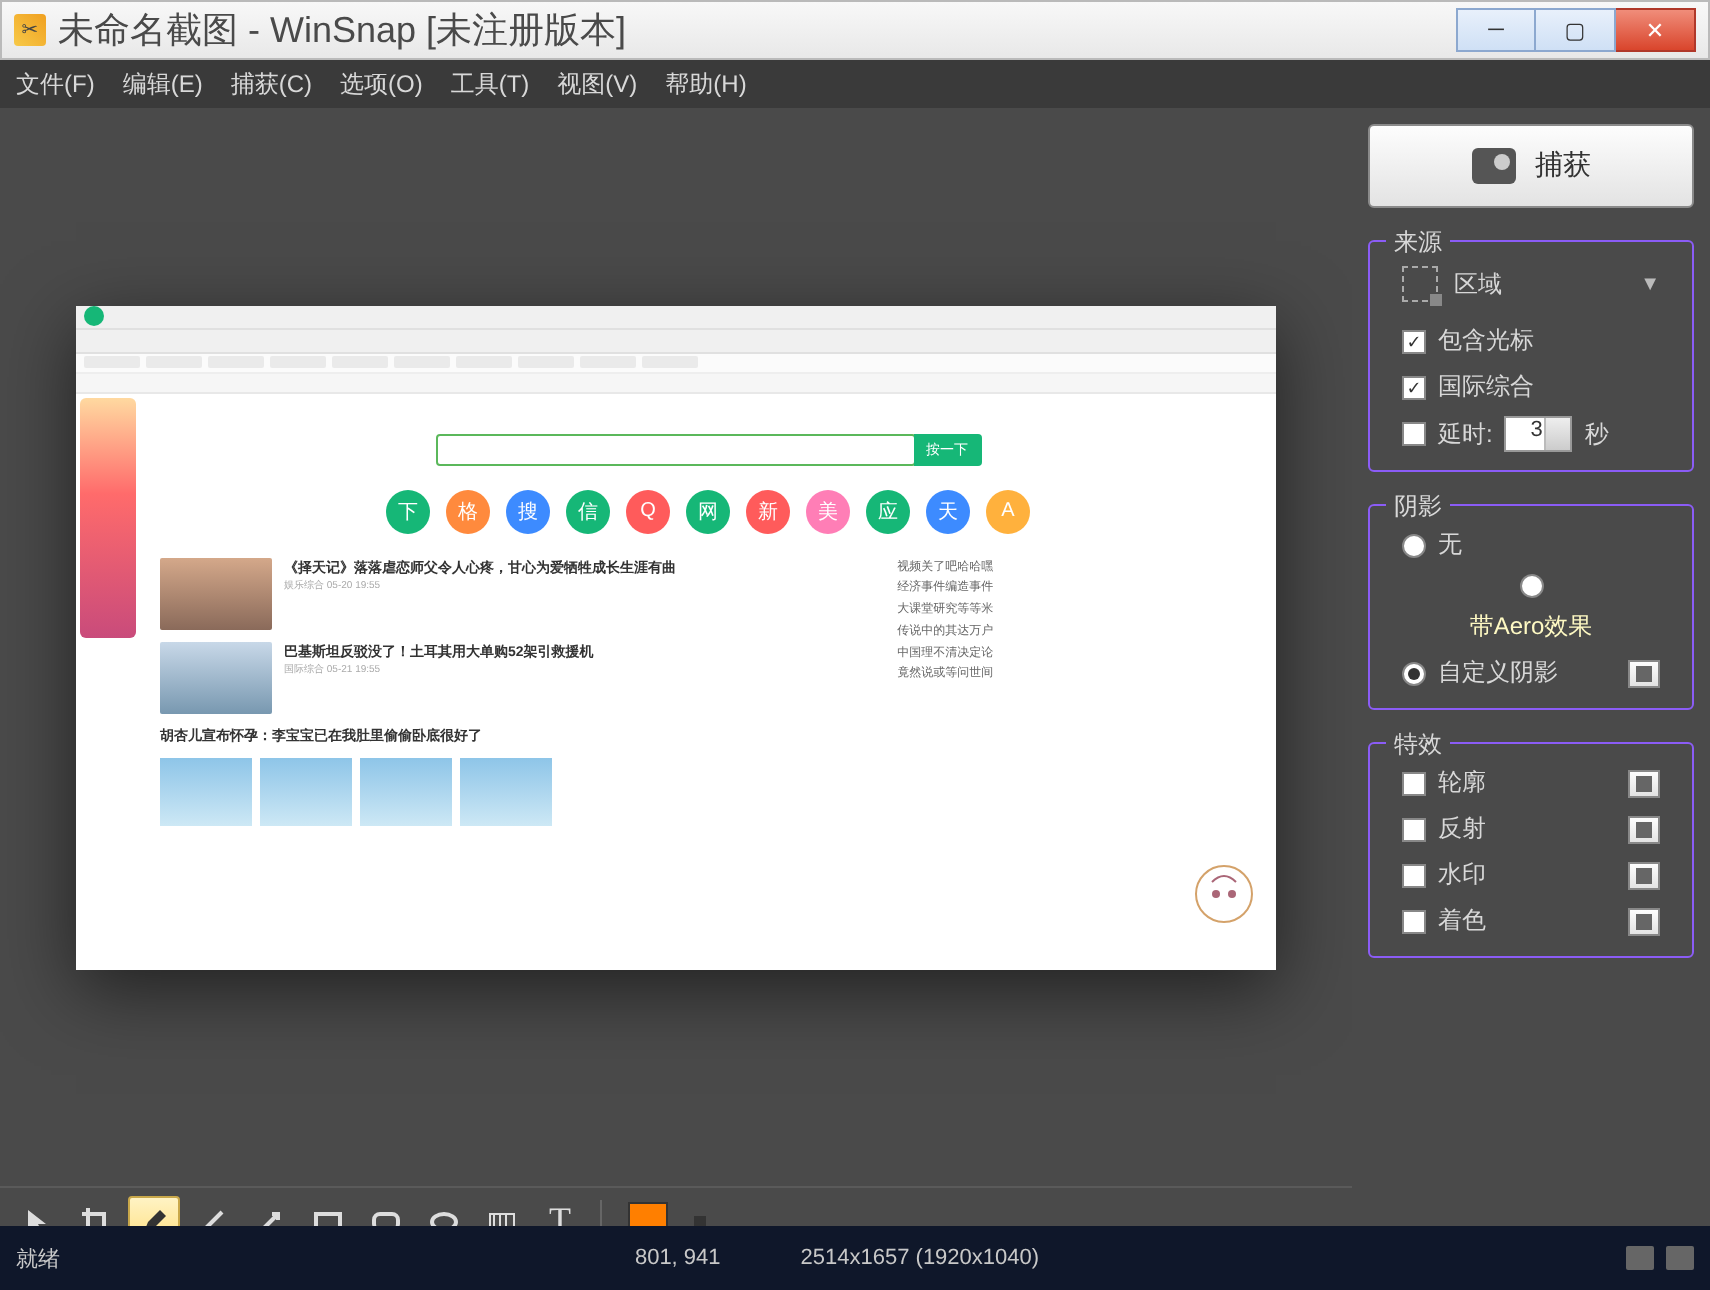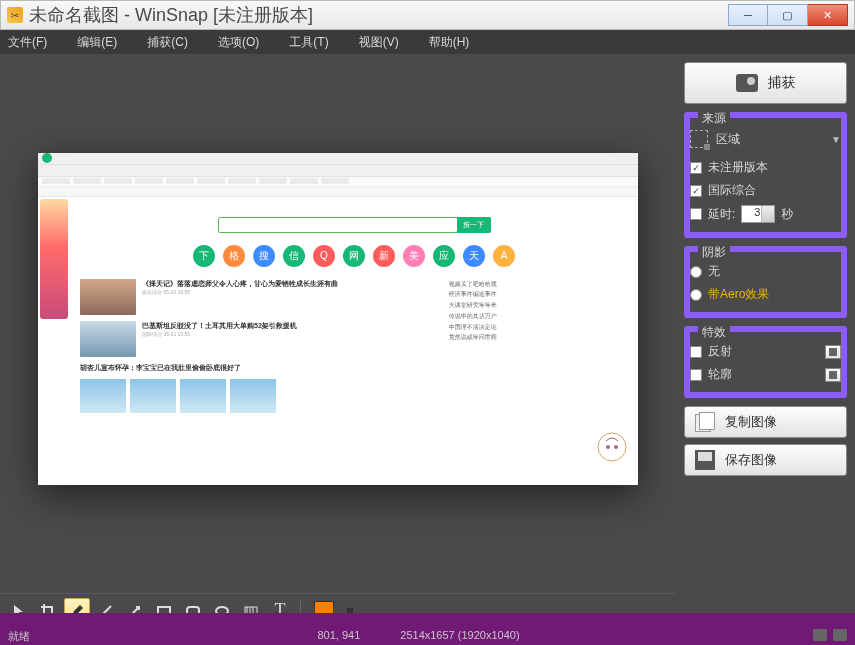--- a/index.html
+++ b/index.html
@@ -9,21 +9,21 @@
 .titlebar { height:30px; background:linear-gradient(#f8f8f8,#e8e8e8); border:1px solid #bababa; display:flex; align-items:center; padding:0 6px; }
 .appicon { width:16px; height:16px; background:linear-gradient(45deg,#f7c948,#f0a020); border-radius:2px; margin-right:6px; display:flex; align-items:center; justify-content:center; }
 .appicon::after{content:"✂";font-size:10px;color:#444;}
 .titletext { color:#4a4a4a; font-size:18px; flex:1; }
 .winbtns { display:flex; gap:0; }
 .winbtn { width:40px; height:22px; border:1px solid #8ca8cf; background:linear-gradient(#e8f0fb,#cfe0f5); display:flex; align-items:center; justify-content:center; font-size:11px; color:#333; }
 .winbtn.close{ background:linear-gradient(#f08d7a,#d9452c); color:#fff; border-color:#b0382a;}
 .winbtn + .winbtn{ border-left:none;}
 
 
-.menubar { height:24px; background:#3a3a3a; display:flex; align-items:center; padding:0 8px; gap:30px; color:#d8d8d8; font-size:12px; }
+.menubar { height:24px; background:#3a3a3a; display:flex; align-items:center; padding:0 8px; gap:14px; color:#d8d8d8; font-size:12px; }
 .menuitem { cursor:default; }
 
 
 .mainarea { position:absolute; top:54px; left:0; right:179px; bottom:42px; background:#4a4a4a; display:flex; align-items:center; justify-content:center; }
 .screenshot { width:600px; height:332px; background:#fafafa; box-shadow:0 10px 35px rgba(0,0,0,.55); margin-top:-20px; position:relative; overflow:hidden; }
 
 .shotbar{height:12px;background:#f0f0f0;border-bottom:1px solid #e0e0e0;display:flex;align-items:center;padding:0 4px;font-size:6px;color:#888;gap:4px;}
 .shotlogo{width:10px;height:10px;border-radius:50%;background:#16b777;display:inline-block;}
 .shottabs{height:10px;background:#f6f6f6;border-bottom:1px solid #e8e8e8;}
 .shotbmbar{height:10px;background:#fbfbfb;border-bottom:1px solid #eee;display:flex;gap:3px;padding:1px 4px;}
@@ -51,48 +51,48 @@
 
 .rightpanel { position:absolute; top:54px; right:0; bottom:42px; width:179px; background:#4a4a4a; padding:8px; color:#d8d8d8; font-size:12px; overflow:hidden;}
 .bigbtn { width:100%; height:42px; background:linear-gradient(#fdfdfd,#e3e3e3); border:1px solid #8a8a8a; border-radius:3px; display:flex; align-items:center; justify-content:center; gap:10px; color:#333; font-size:14px; margin-bottom:8px; }
 .bigbtn .icn{width:22px;height:18px;background:#555;border-radius:3px;position:relative;}
 .bigbtn .icn::after{content:"";position:absolute;right:3px;top:3px;width:8px;height:8px;border-radius:50%;background:#ccc;}
 .saveicn{width:20px;height:20px;background:#555;position:relative;}
 .saveicn::before{content:"";position:absolute;left:3px;top:2px;width:14px;height:9px;background:#ddd;}
 .copyicn{width:20px;height:20px;position:relative;}
 .copyicn::before{content:"";position:absolute;left:0;top:2px;width:14px;height:16px;background:#eee;border:1px solid #999;}
 .copyicn::after{content:"";position:absolute;left:4px;top:0;width:14px;height:16px;background:#fff;border:1px solid #999;}
-.group { border:6px solid #8b5cf6; border-radius:3px; margin-bottom:8px; padding:8px 0 6px; position:relative; }
+.group { border:1px solid #8b5cf6; border-radius:3px; margin-bottom:8px; padding:8px 16px 6px; position:relative;margin-top:16px; }
 .group .gtitle { position:absolute; top:-8px; left:8px; background:#4a4a4a; padding:0 4px; font-size:12px; }
 .grow { display:flex; align-items:center; gap:6px; padding:3px 0; }
 .chk { width:12px; height:12px; background:#fff; border:1px solid #888; display:flex; align-items:center; justify-content:center; font-size:9px; color:#333; }
 .rad { width:12px; height:12px; border-radius:50%; background:#fff; border:1px solid #888; display:flex; align-items:center; justify-content:center; }
 .rad.sel::after{content:"";width:6px;height:6px;border-radius:50%;background:#333;}
-.disabled{color:#eab308;}
+.disabled{color:#fef9c3;flex-direction:column;}
 .swatch{width:16px;height:14px;background:linear-gradient(#fdfdfd,#e3e3e3);border:1px solid #888;margin-left:auto;display:flex;align-items:center;justify-content:center;}
 .swatch::after{content:"";width:8px;height:8px;background:#666;}
 .spin{width:34px;height:18px;background:#fff;border:1px solid #999;color:#333;text-align:right;padding:0 14px 0 0;font-size:11px;position:relative;}
 .spin::after{content:"";position:absolute;right:0;top:0;bottom:0;width:12px;background:linear-gradient(#eee,#ccc);border-left:1px solid #bbb;}
 .srcrow{display:flex;align-items:center;gap:8px;padding:4px 0 8px;}
 .srcicon{width:18px;height:18px;border:1px dashed #aaa;position:relative;}
 .srcicon::after{content:"";position:absolute;right:-3px;bottom:-3px;width:6px;height:6px;background:#888;}
 .caret{margin-left:auto;color:#bbb;font-size:10px;}
 .smallbtns{display:flex;flex-direction:column;gap:6px;margin-top:4px;}
 .smallbtn{height:32px;background:linear-gradient(#fdfdfd,#e3e3e3);border:1px solid #8a8a8a;border-radius:3px;display:flex;align-items:center;gap:10px;padding:0 10px;color:#333;font-size:13px;}
 
 
 .toolbar { position:absolute; left:0; right:179px; bottom:18px; height:34px; background:#4a4a4a; border-top:1px solid #5a5a5a; display:flex; align-items:center; padding:0 6px; gap:3px; }
 .tbtn { width:26px; height:26px; display:flex; align-items:center; justify-content:center; border:1px solid transparent; border-radius:2px; color:#ddd; font-size:16px;}
 .tbtn.sel{background:linear-gradient(#fff3c4,#ffdf7e);border-color:#c9a84a;color:#333;}
 .csw{width:20px;height:20px;background:#ff7f00;border:1px solid #333;margin-left:6px;}
 .tdot{width:6px;height:6px;background:#333;margin-left:10px;border-radius:0;}
 .sep{width:1px;height:22px;background:#666;margin:0 4px;}
 
 
-.statusbar { position:absolute; left:0; right:0; bottom:0; height:20px; background:#701a75; color:#c8c8c8; font-size:11px; display:flex; align-items:flex-start; padding:16px 8px; }
+.statusbar { position:absolute; left:0; right:0; bottom:0; height:20px; background:#0f172a; color:#c8c8c8; font-size:11px; display:flex; align-items:center; padding:16px 8px; }
 .statusbar .sp{flex:1;}
 .statusbar .seg{margin-right:40px;}
 .sicon{width:14px;height:12px;background:#666;margin-left:6px;border-radius:1px;}
 
 svg{display:block;}
 </style>
 </head>
 <body>
 
 <div class="titlebar">
@@ -203,21 +203,21 @@
 
   <div class="group">
     <span class="gtitle">来源</span>
     <div class="srcrow">
       <span class="srcicon"></span>
       <span>区域</span>
       <span class="caret">▼</span>
     </div>
     <div class="grow">
       <span class="chk">✓</span>
-      <span>未注册版本</span>
+      <span>包含光标</span>
     </div>
     <div class="grow">
       <span class="chk">✓</span>
       <span>国际综合</span>
     </div>
     <div class="grow">
       <span class="chk"></span>
       <span>延时:</span>
       <span class="spin">3</span>
       <span>秒</span>
@@ -227,46 +227,51 @@
   <div class="group">
     <span class="gtitle">阴影</span>
     <div class="grow">
       <span class="rad"></span>
       <span>无</span>
     </div>
     <div class="grow disabled">
       <span class="rad"></span>
       <span>带Aero效果</span>
     </div>
+    <div class="grow">
+      <span class="rad sel"></span>
+      <span>自定义阴影</span>
+      <span class="swatch"></span>
+    </div>
   </div>
 
   <div class="group">
     <span class="gtitle">特效</span>
     <div class="grow">
       <span class="chk"></span>
+      <span>轮廓</span>
+      <span class="swatch"></span>
+    </div>
+    <div class="grow">
+      <span class="chk"></span>
       <span>反射</span>
       <span class="swatch"></span>
     </div>
     <div class="grow">
       <span class="chk"></span>
-      <span>轮廓</span>
-      <span class="swatch"></span>
-    </div>
-  </div>
-
-  <div class="smallbtns">
-    <div class="smallbtn">
-      <span class="copyicn"></span>
-      <span>复制图像</span>
-    </div>
-    <div class="smallbtn">
-      <span class="saveicn"></span>
-      <span>保存图像</span>
-    </div>
-  </div>
+      <span>水印</span>
+      <span class="swatch"></span>
+    </div>
+    <div class="grow">
+      <span class="chk"></span>
+      <span>着色</span>
+      <span class="swatch"></span>
+    </div>
+  </div>
+
 </div>
 
 <div class="toolbar">
   <div class="tbtn">
       <svg width="16" height="16">
         <path d="M3 2 L3 13 L6 10 L8 14 L10 13 L8 9 L12 9 Z" fill="#ddd"></path>
       </svg>
     </div>
   <div class="tbtn">
       <svg width="16" height="16">

